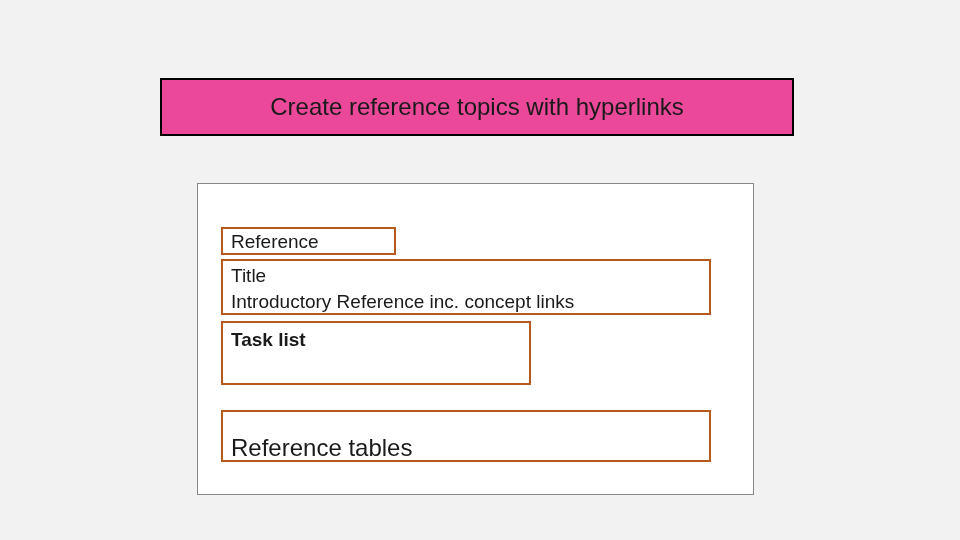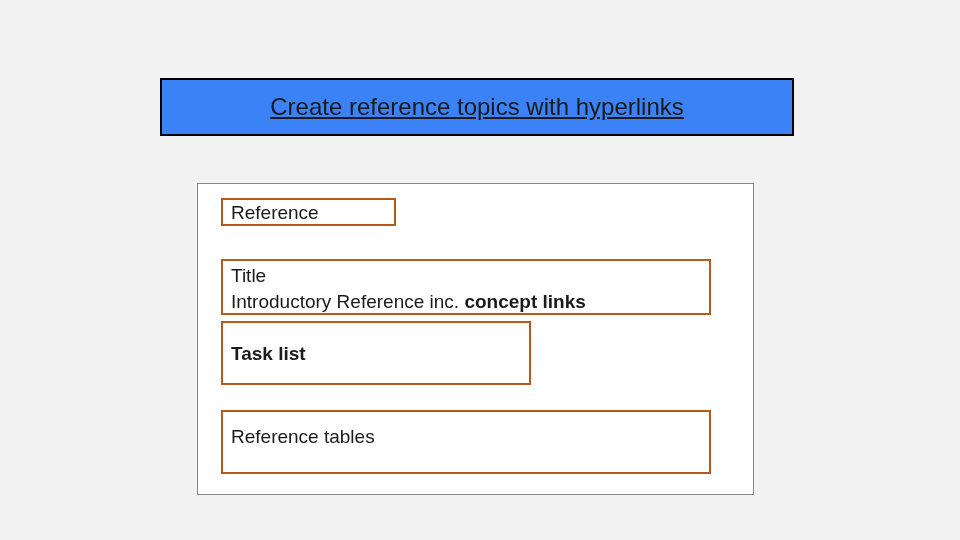--- a/index.html
+++ b/index.html
@@ -7,51 +7,50 @@
   background:#f2f2f2;
   font-family:Arial,Helvetica,sans-serif;
   color:#1a1a1a;
 }
 .slide{
   position:relative;width:960px;height:540px;
 }
 .title-box{
   position:absolute;
   left:160px;top:78px;width:630px;height:54px;
-  background:#3b82f6;border:2px solid #000;
+  background:#ec4899;border:2px solid #000;
   display:flex;align-items:center;justify-content:center;
   font-size:24px;
-  text-decoration:underline;
 }
 .body-box{
   position:absolute;
   left:197px;top:183px;width:555px;height:310px;
   background:#fff;border:1px solid #888;
 }
 .cell{
   position:absolute;background:#fff;border:2px solid #b55a1a;
   box-sizing:border-box;
 }
 .cell-ref{
-  left:221px;top:198px;width:175px;height:28px;
+  left:221px;top:227px;width:175px;height:28px;
   padding:2px 8px;font-size:19px;
 }
 .cell-intro{
   left:221px;top:239px;width:490px;height:56px;
   padding:2px 8px;font-size:19px;line-height:26px;margin-top:20px;
 }
 .cell-task{
   left:221px;top:321px;width:310px;height:64px;
-  padding:20px 8px;font-size:19px;font-weight:bold;
+  padding:6px 8px;font-size:19px;font-weight:bold;
 }
 .cell-reft{
-  left:221px;top:410px;width:490px;height:64px;
-  padding:14px 8px;font-size:19px;
+  left:221px;top:410px;width:490px;height:52px;
+  padding:22px 8px;font-size:24px;
 }
-.b{font-weight:bold}
+.b{font-weight:normal}
 </style>
 </head>
 <body>
 
 <div class="slide">
 
   <div class="title-box">
     <span>Create reference topics with hyperlinks</span>
   </div>
 

